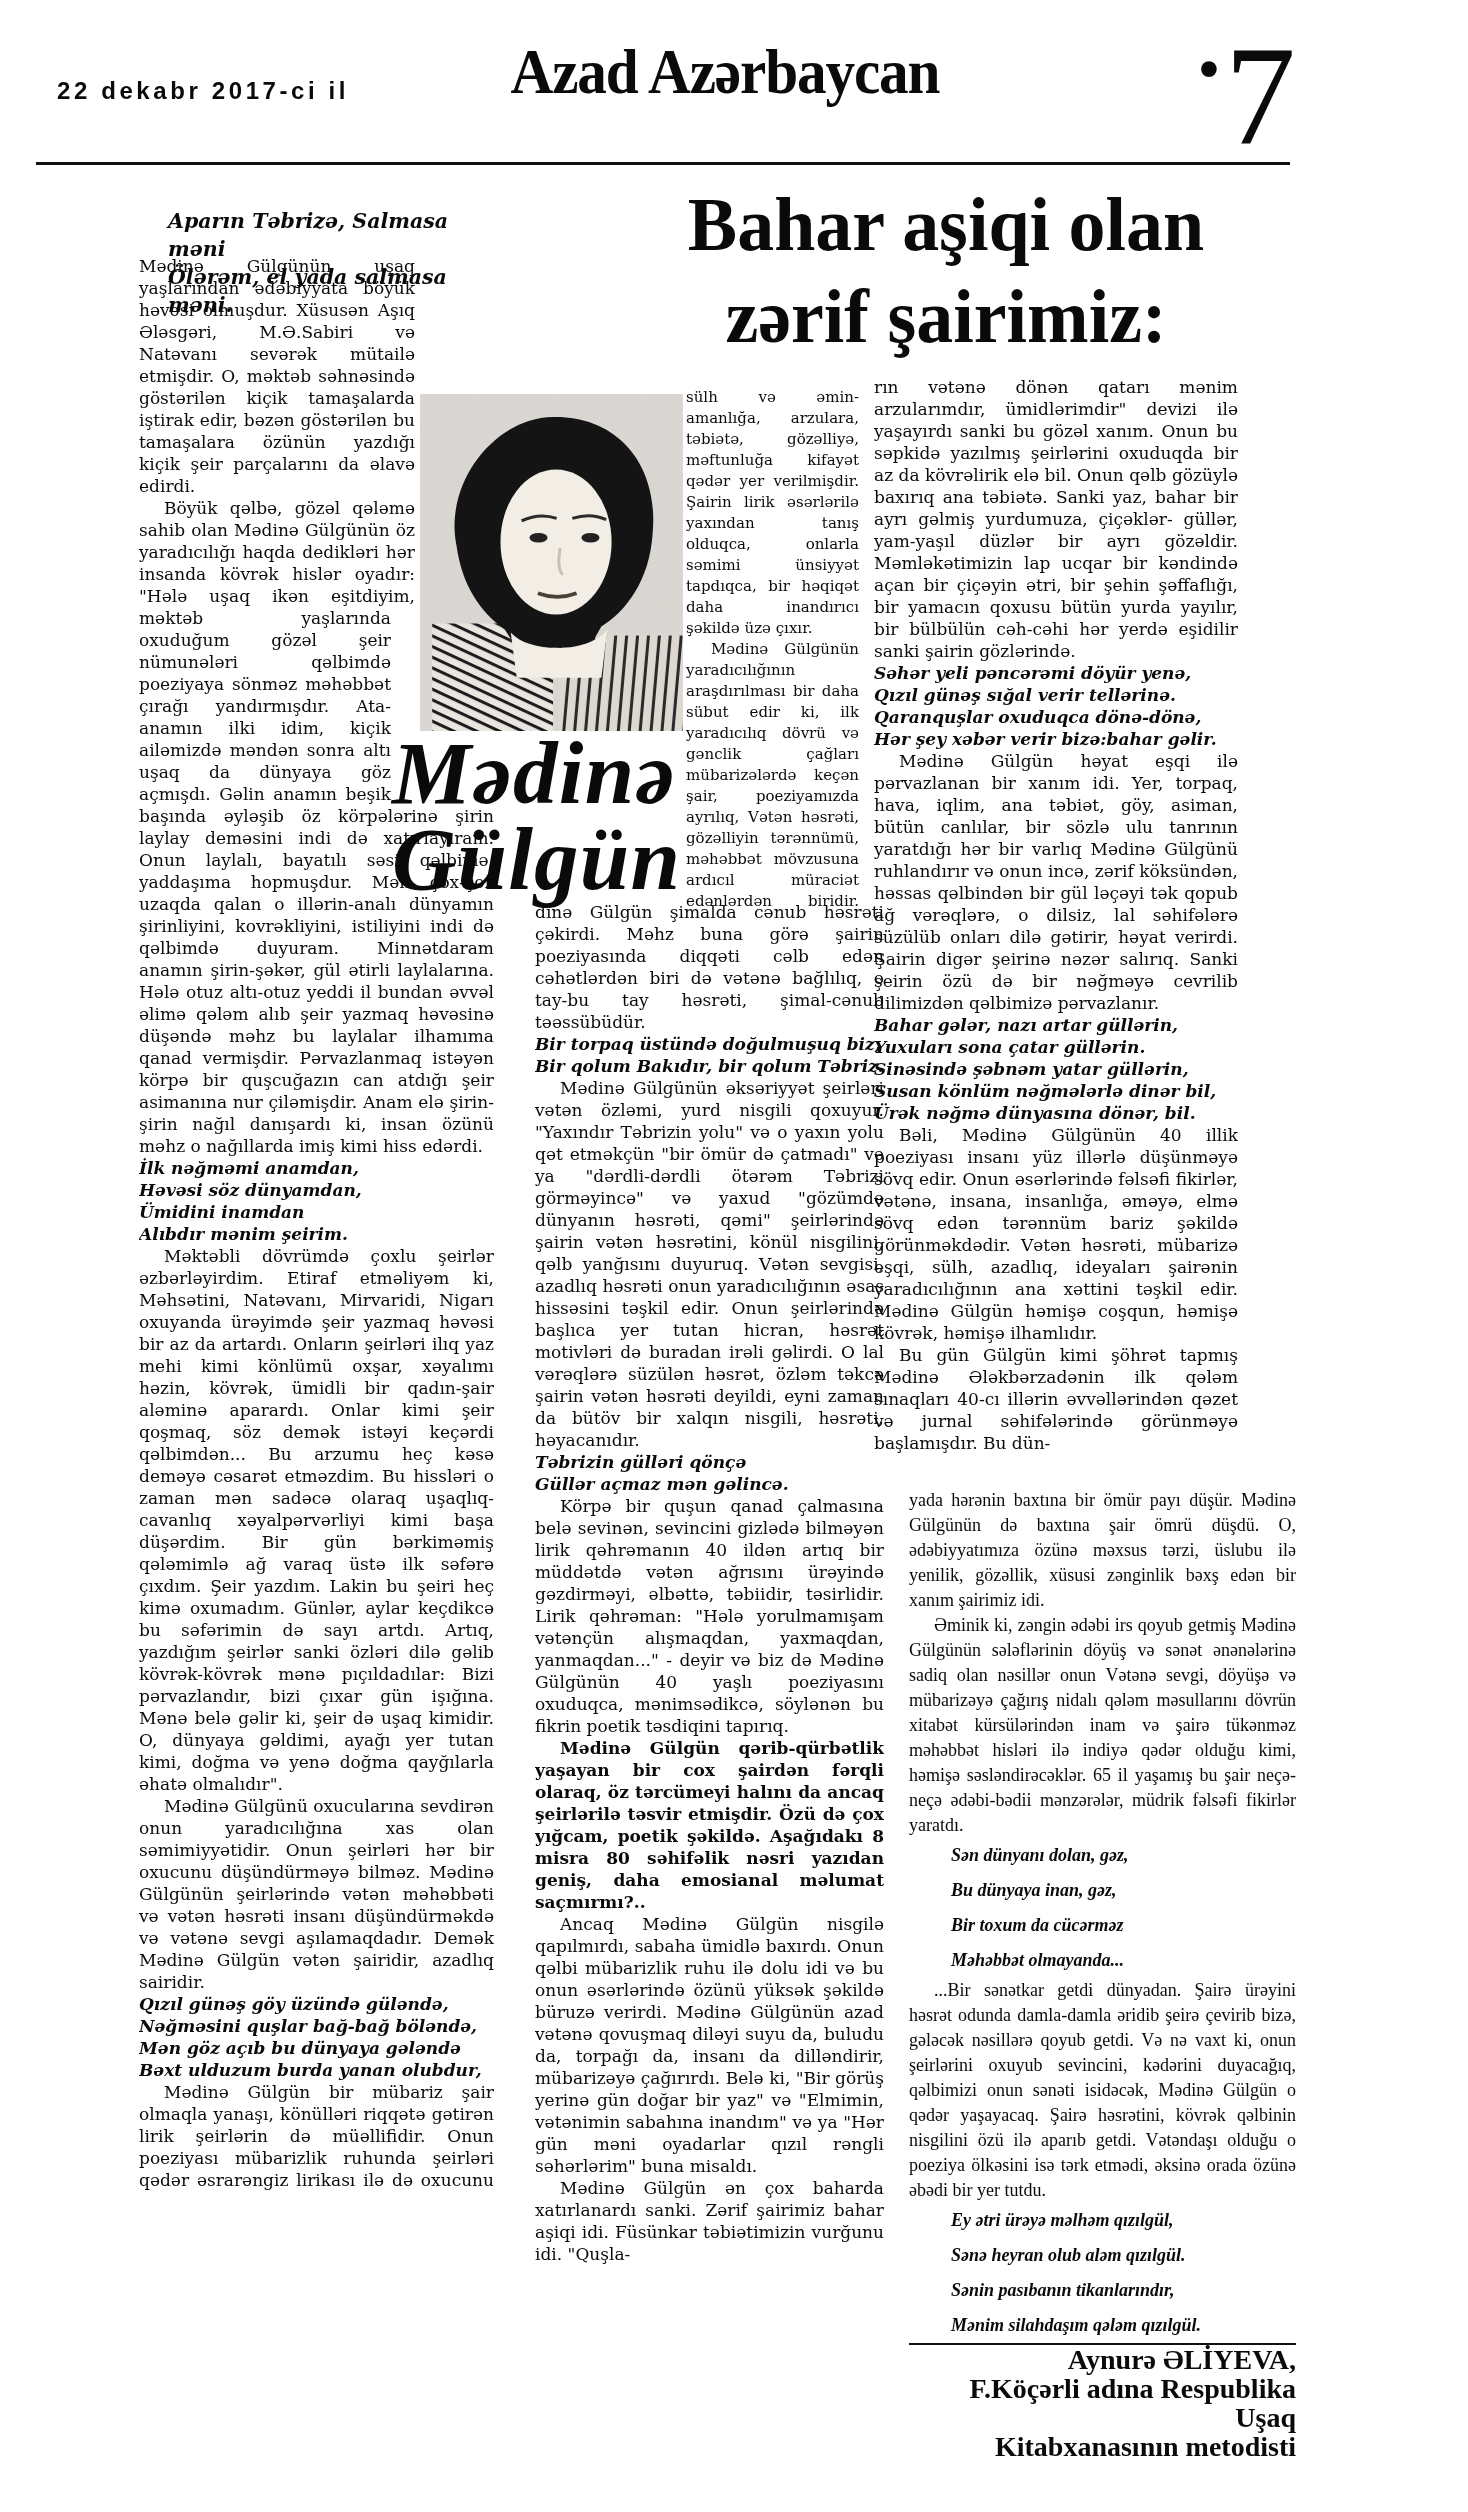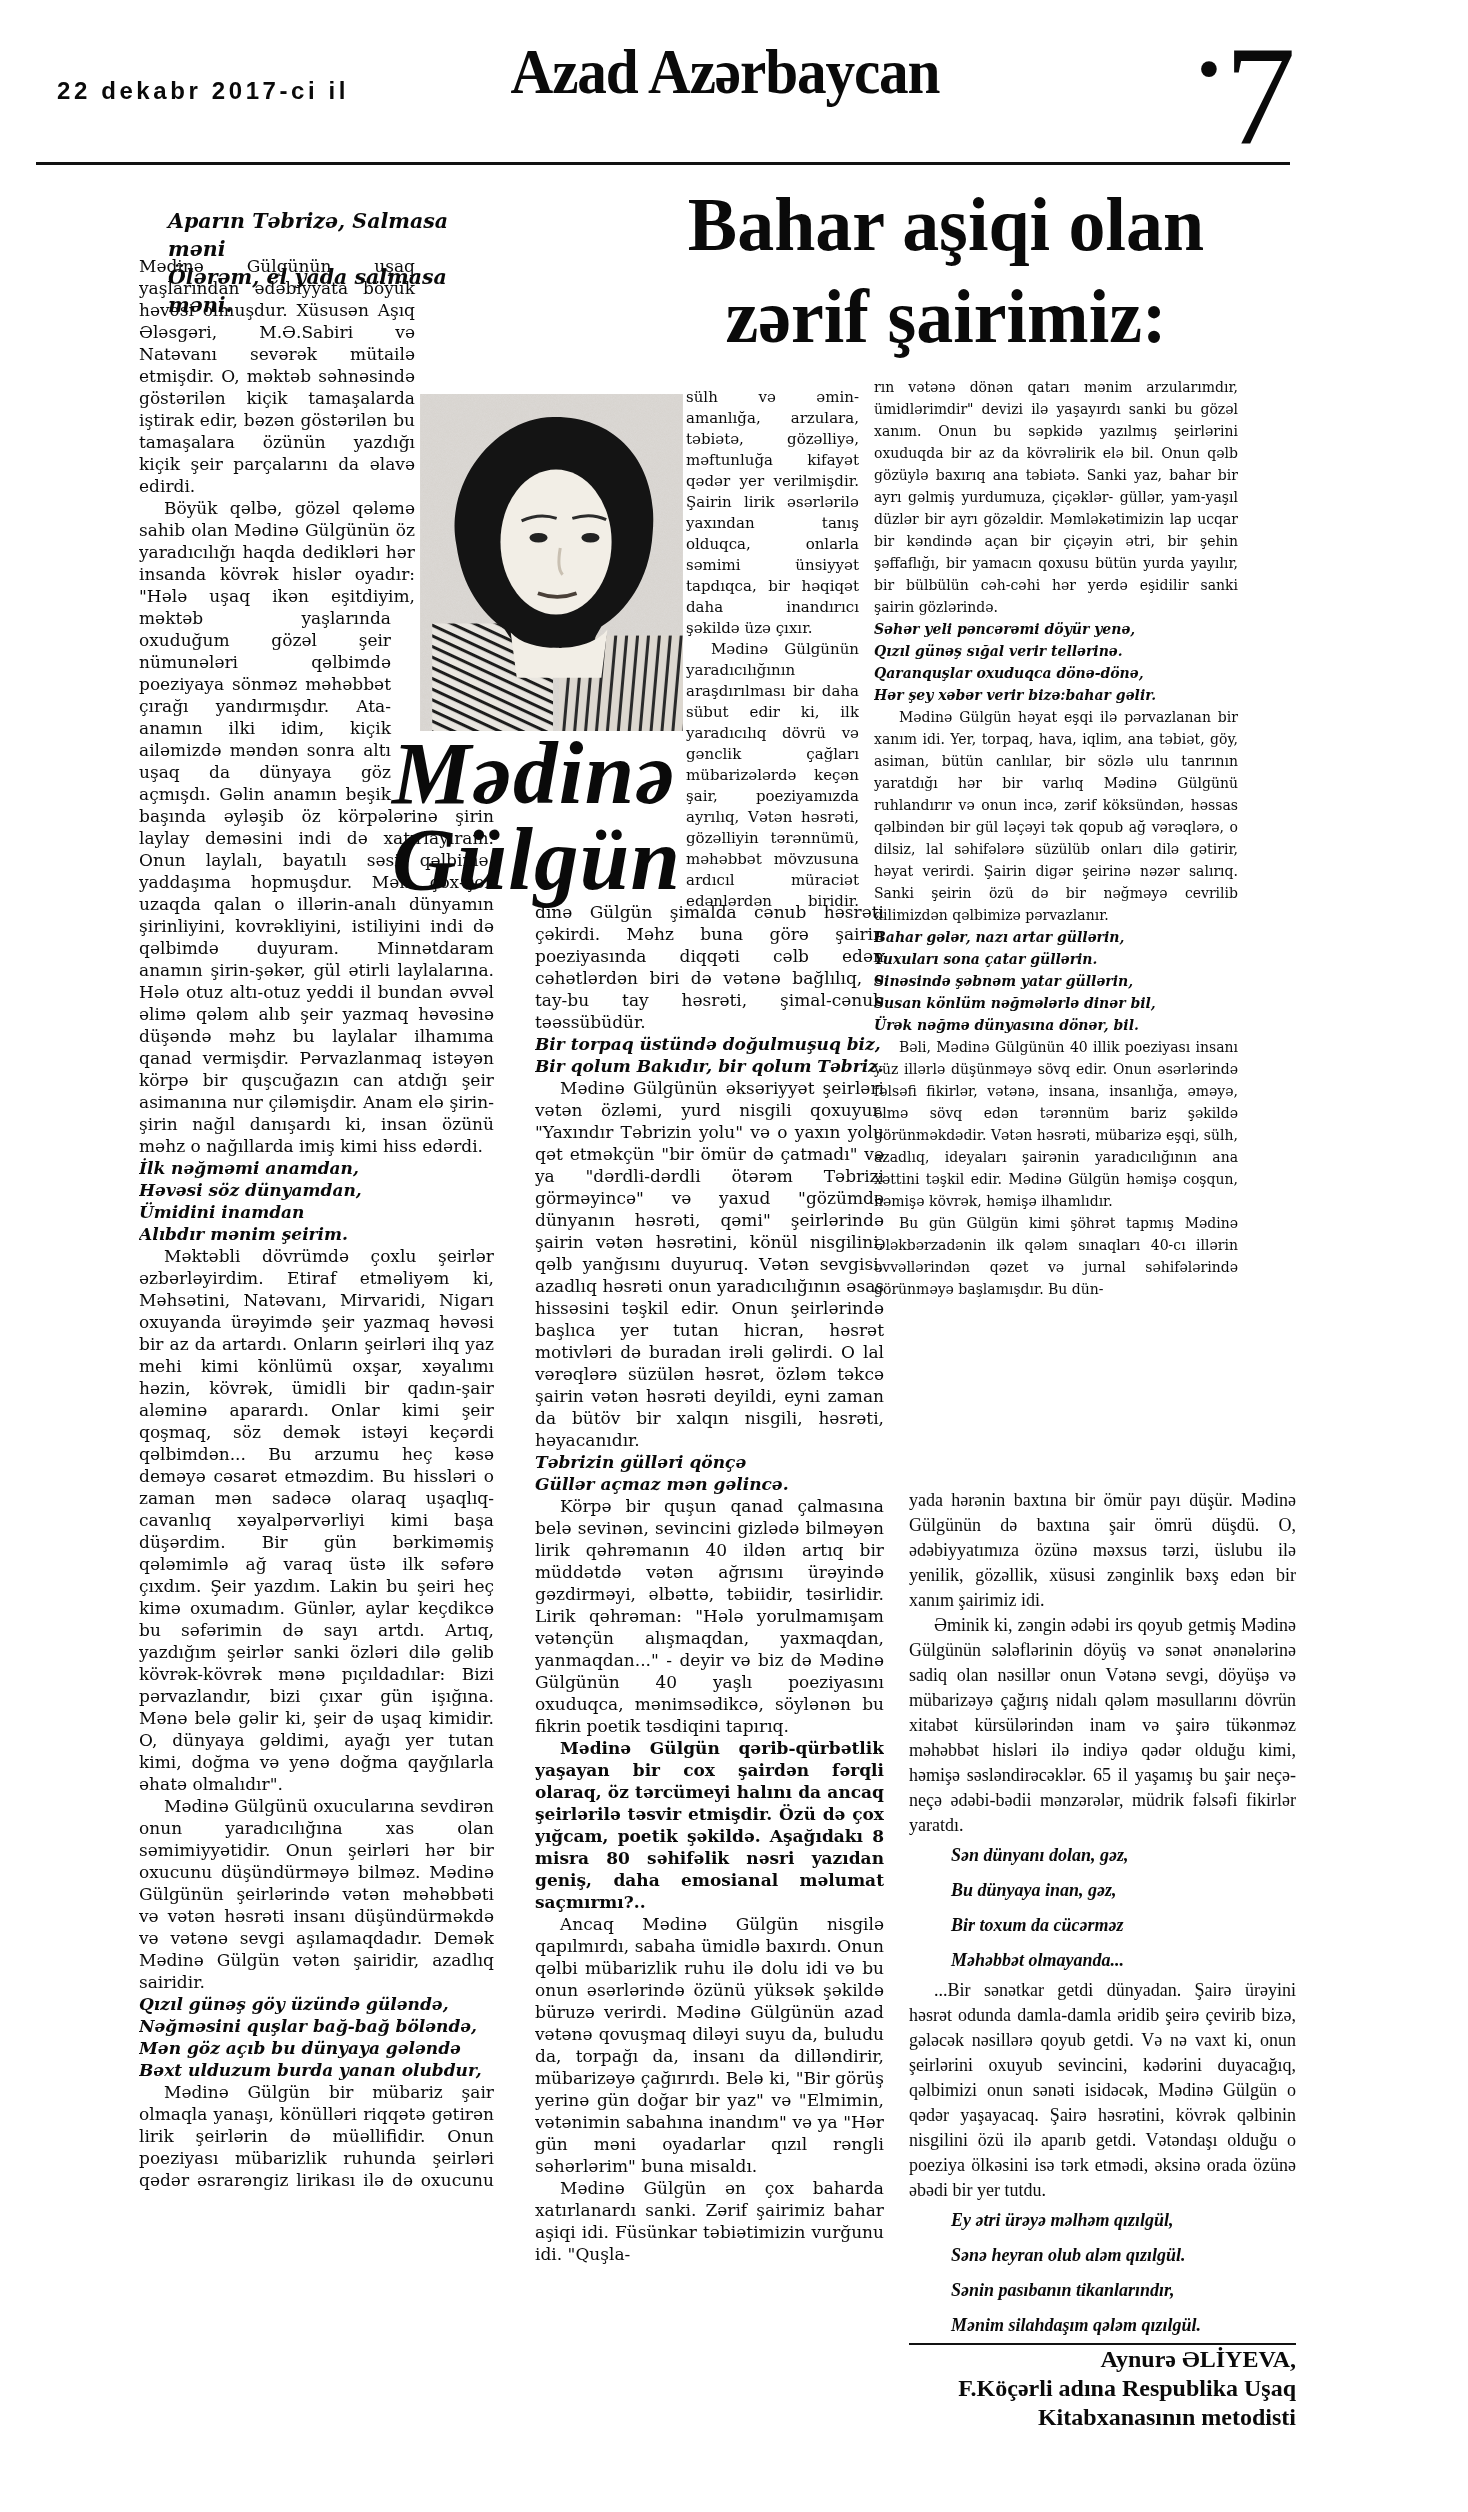--- a/index.html
+++ b/index.html
@@ -25,36 +25,36 @@
            font-family:"Liberation Serif",serif;font-style:italic;font-weight:bold;
            font-size:89px;line-height:86px;letter-spacing:1.2px;}
   
   .photo{position:absolute;left:420px;top:394px;width:263px;height:337px;overflow:hidden;}
   
   .col{position:absolute;text-align:justify;overflow:hidden;}
   .col p{margin:0;}
   #col1{left:139px;top:255px;width:355px;height:1939px;font-size:17px;line-height:22px;}
   #colB{left:686px;top:387px;width:173px;height:520px;font-size:15px;line-height:21px;}
   #col2{left:535px;top:901px;width:349px;height:1601px;font-size:17px;line-height:22px;}
-  #colC{left:874px;top:376px;width:364px;height:1118px;font-size:14px;line-height:22px;}
+  #colC{left:874px;top:376px;width:364px;height:1118px;font-size:17px;line-height:22px;}
   #colD{left:909px;top:1488px;width:387px;height:1027px;font-family:"Liberation Serif",serif;
         font-size:18px;line-height:25px;}
   
   .shim-photo{float:right;width:79px;height:221px;margin-top:138px;}
   .shim-caption{float:right;clear:right;width:103px;height:172px;margin-top:0;}
   
   .b-normal{text-indent:25px;}
   .b-first{text-indent:0;}
   .b-bold{font-weight:bold;text-indent:25px;}
   .b-boldfirst{font-weight:normal;text-indent:0;}
   .b-poem{font-weight:bold;font-style:italic;white-space:pre-line;text-align:left;
           margin-left:57px;text-indent:0;}
   #colD .b-poem{margin-left:42px;line-height:35px;}
   .b-rule{border-top:2.4px solid #111;height:0;margin:15.7px 0 11px 0;}
-  .b-sig{font-weight:bold;text-align:right;text-indent:0;font-size:24px;line-height:29px;}
+  .b-sig{font-weight:bold;text-align:right;text-indent:0;font-size:28px;line-height:29px;}
 </style>
 </head>
 <body>
 
 <div id="page">
 
   <div class="hdr-date">22 dekabr 2017-ci il</div>
   <div class="masthead">Azad Azərbaycan</div>
   <div class="pageno"><span class="dot">•</span><span class="num">7</span></div>
   <div class="hrule"></div>

